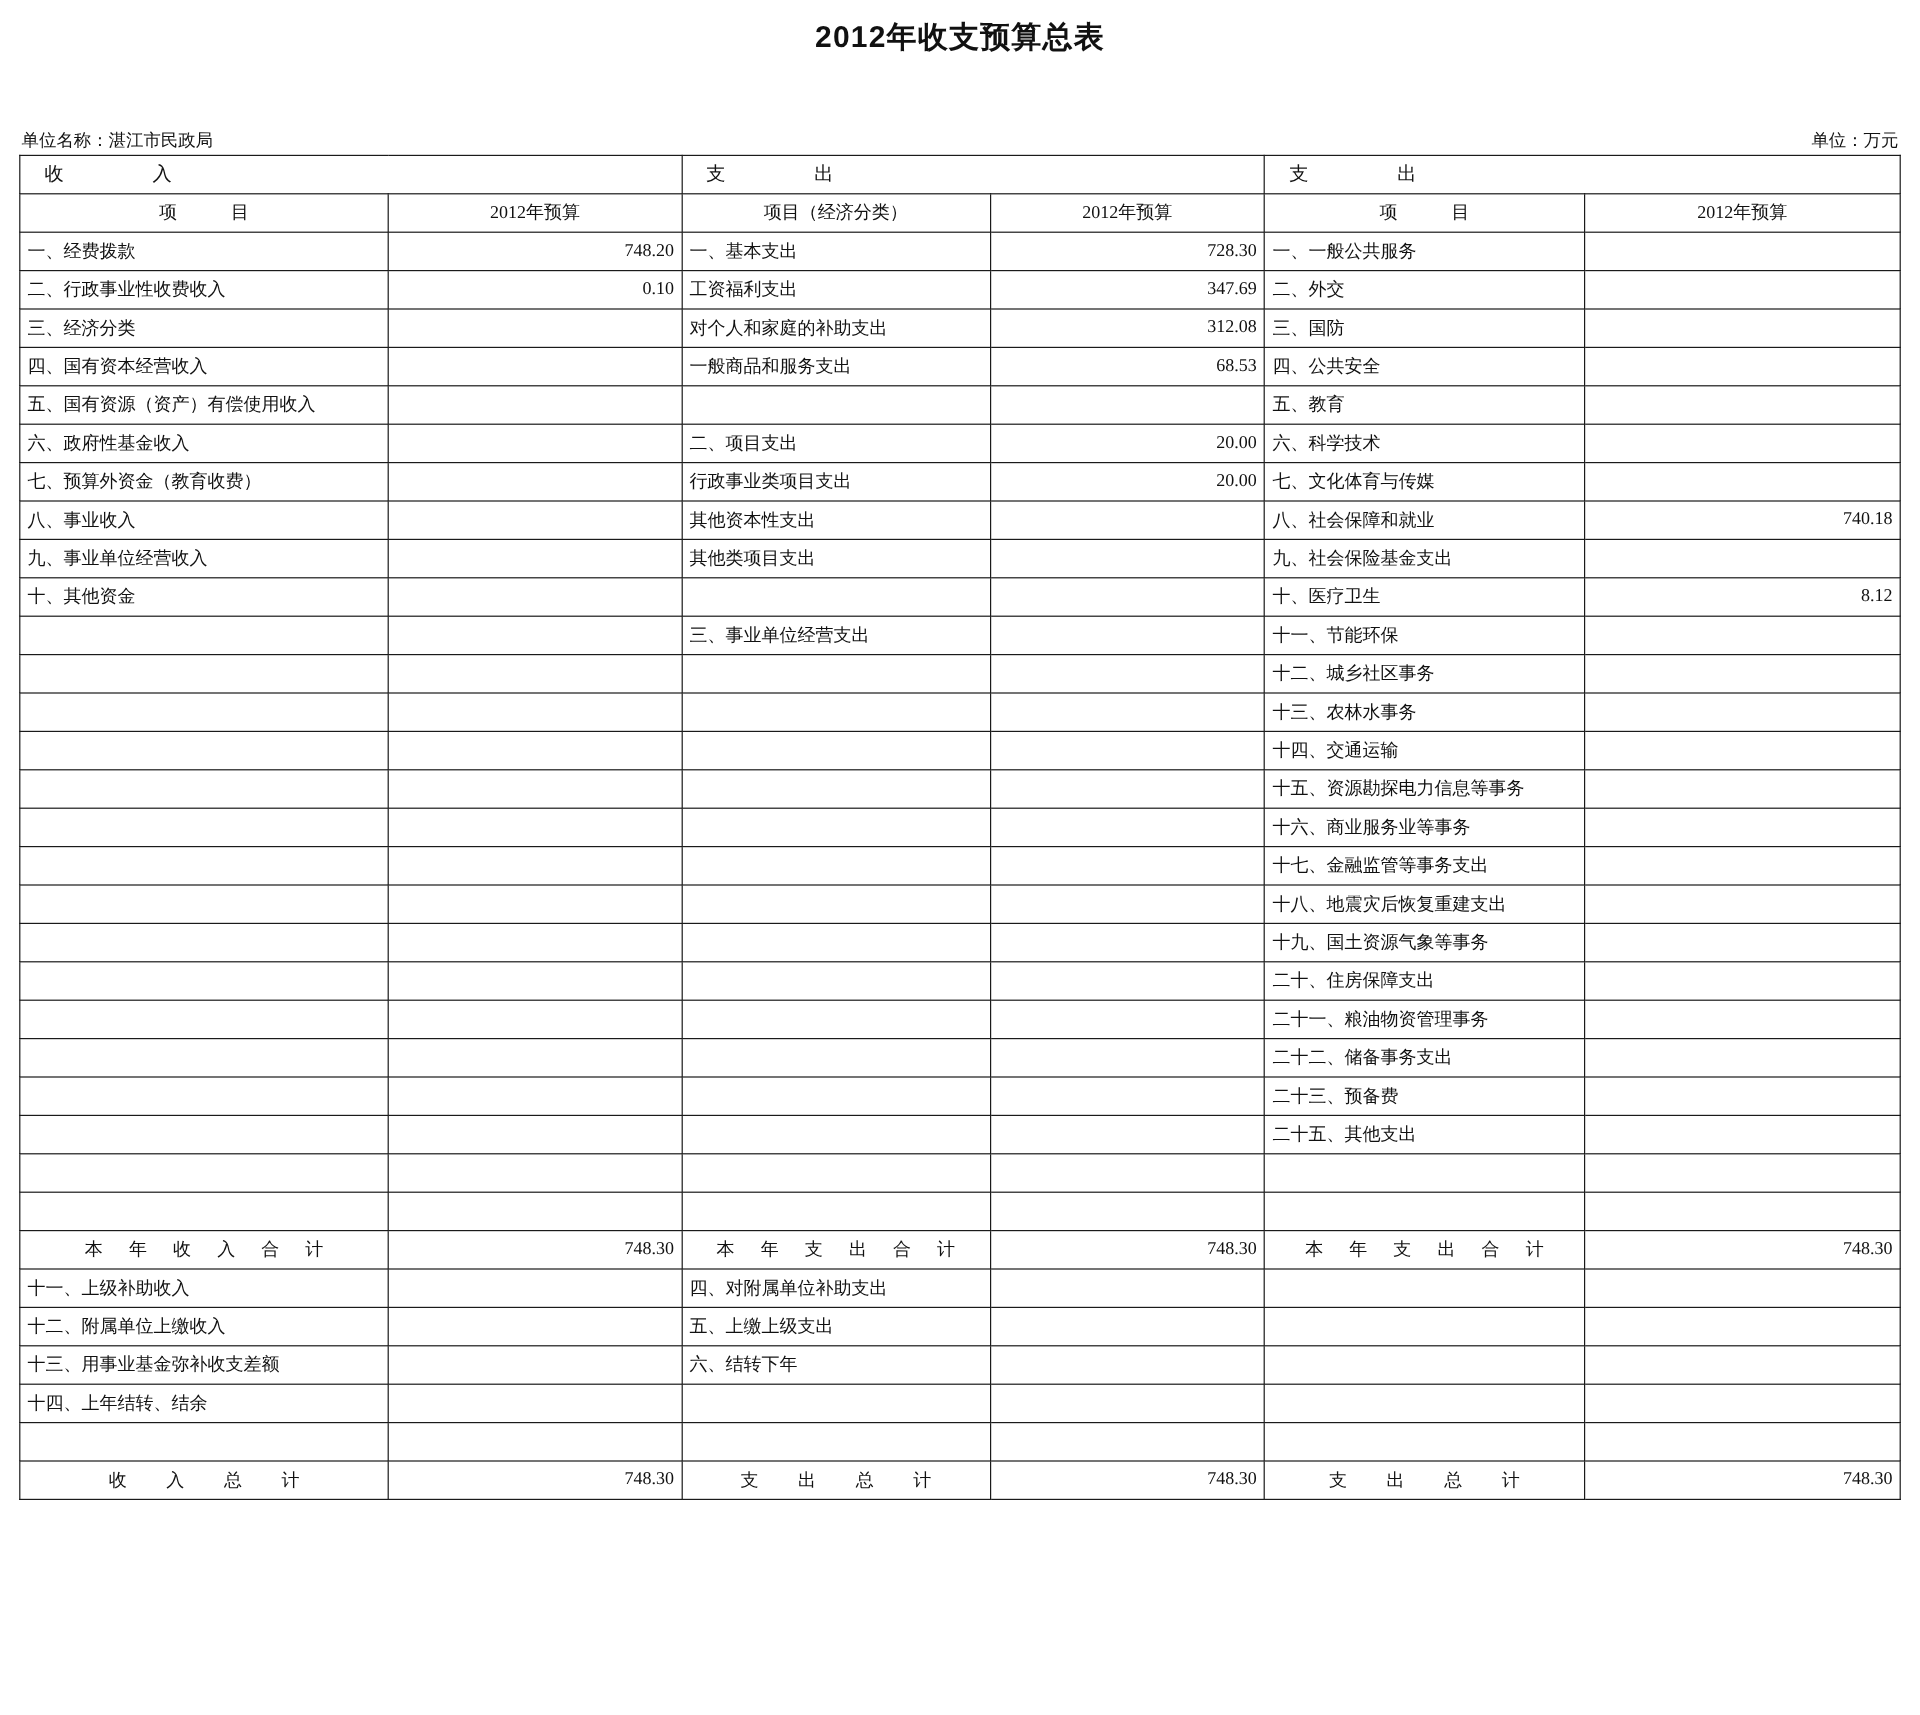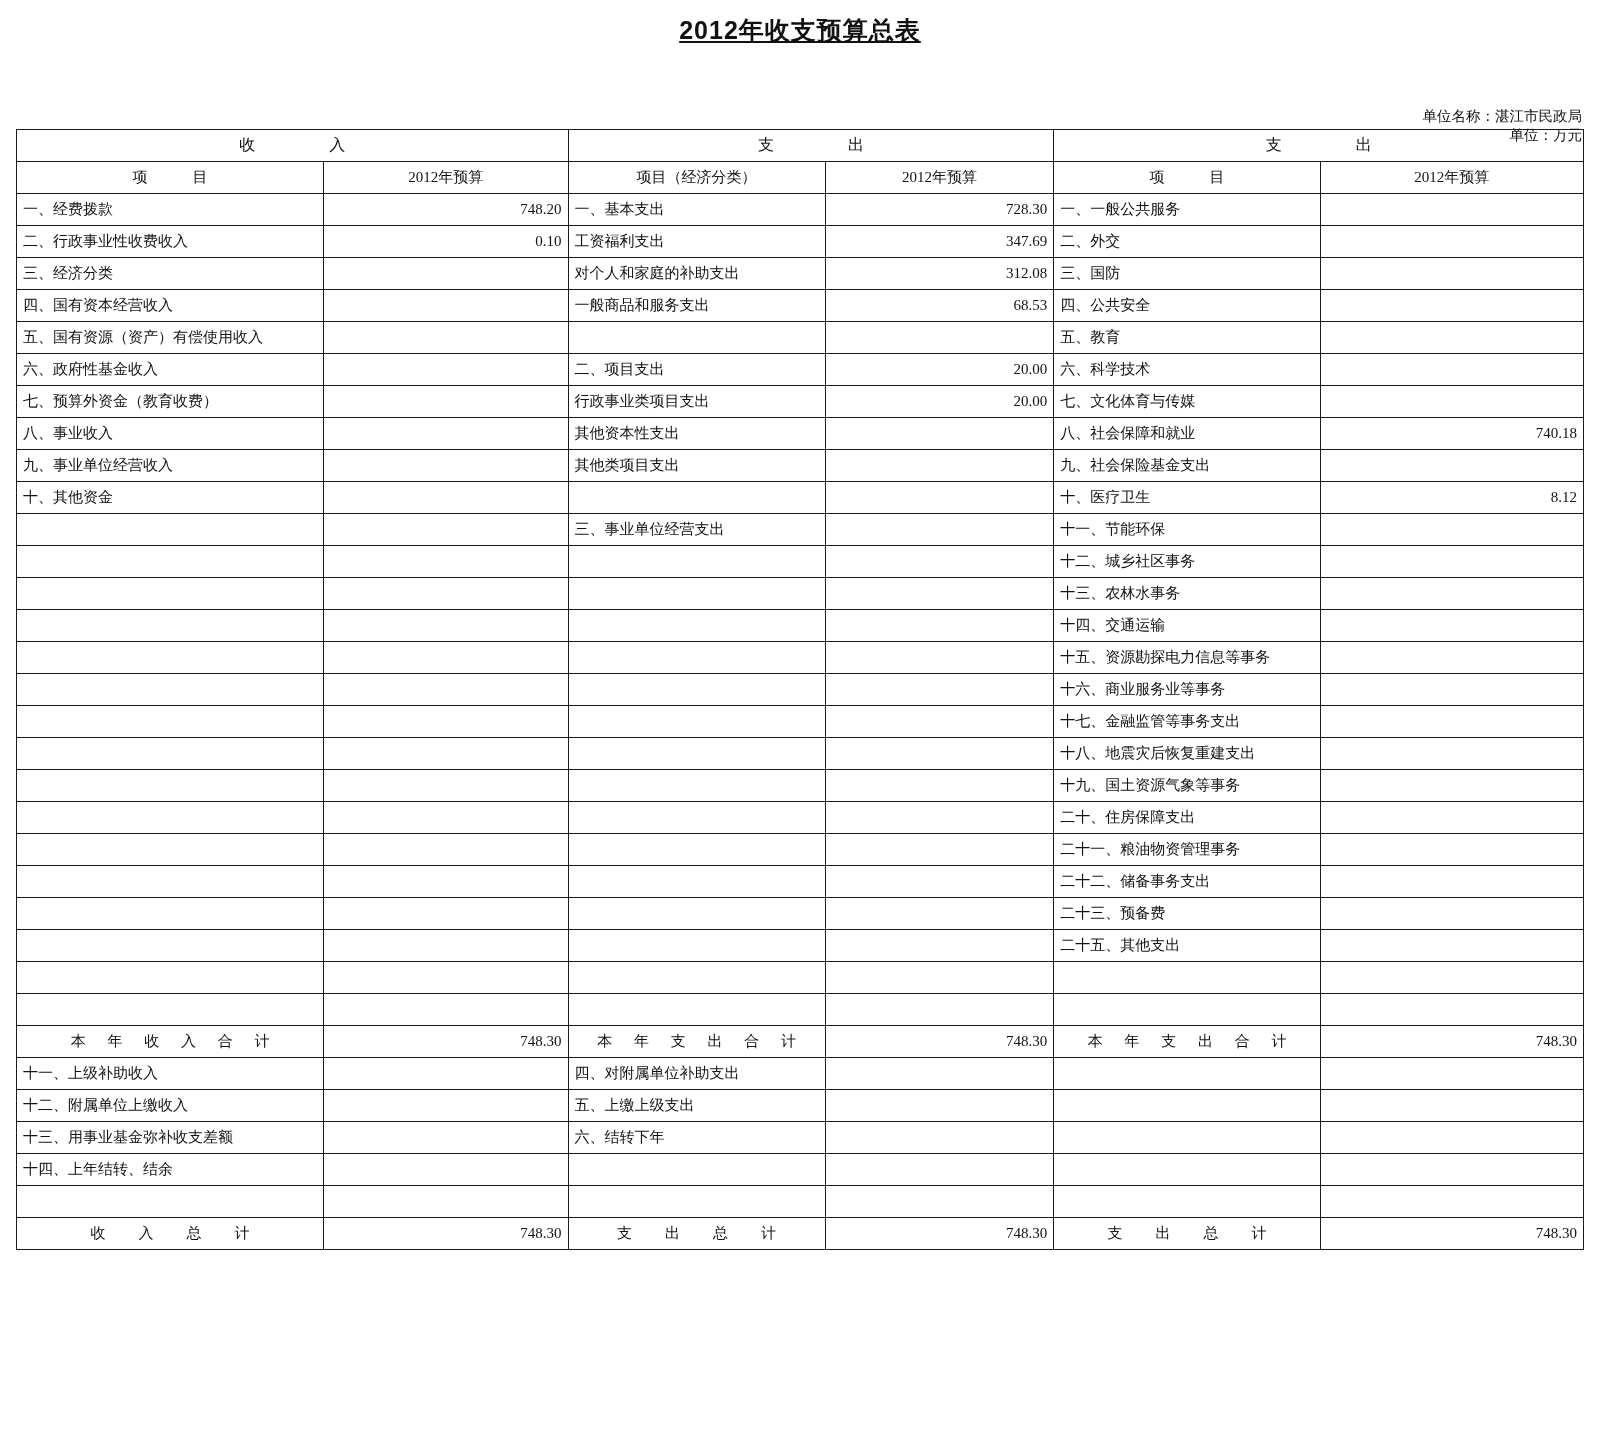--- a/index.html
+++ b/index.html
@@ -22,52 +22,49 @@
     padding: 0 16px;
   }
   .doc-title {
     text-align: center;
     font-family: "Liberation Sans", sans-serif;
     font-weight: bold;
     font-size: 25px;
     letter-spacing: 1px;
     padding-top: 14px;
     padding-bottom: 2px;
-    text-decoration: underline;
   }
   .meta-row {
     display: flex;
     justify-content: space-between;
     align-items: flex-end;
     font-size: 14.5px;
     padding: 58px 2px 2px 2px;
     height: 20px;
     box-sizing: content-box;
-    flex-direction: column;
   }
   .meta-left, .meta-right {
     white-space: nowrap;
   }
   table.budget {
     border-collapse: collapse;
     width: 100%;
     table-layout: fixed;
     font-size: 15px;
   }
   table.budget td, table.budget th {
     border: 1px solid #1a1a1a;
     padding: 0 6px;
     height: 31px;
     vertical-align: middle;
     font-weight: normal;
     overflow: hidden;
     white-space: nowrap;
   }
   .grp-head {
-    text-align: center;
     font-size: 16px;
     letter-spacing: 14px;
     text-indent: 14px;
   }
   .sub-head {
     text-align: center;
     font-size: 15px;
   }
   .num {
     text-align: right;

